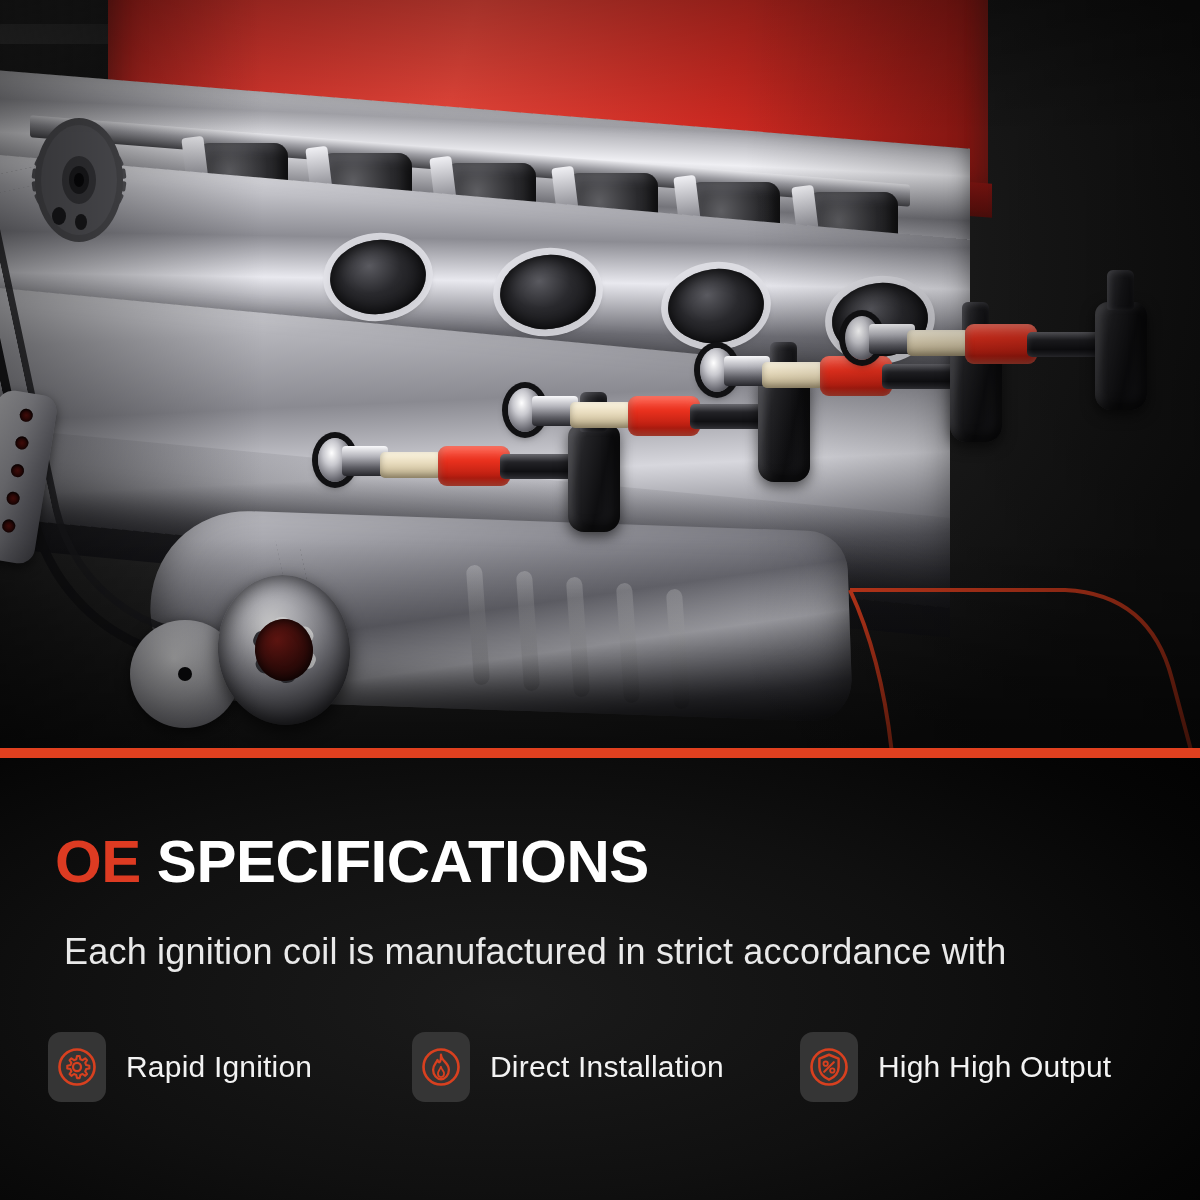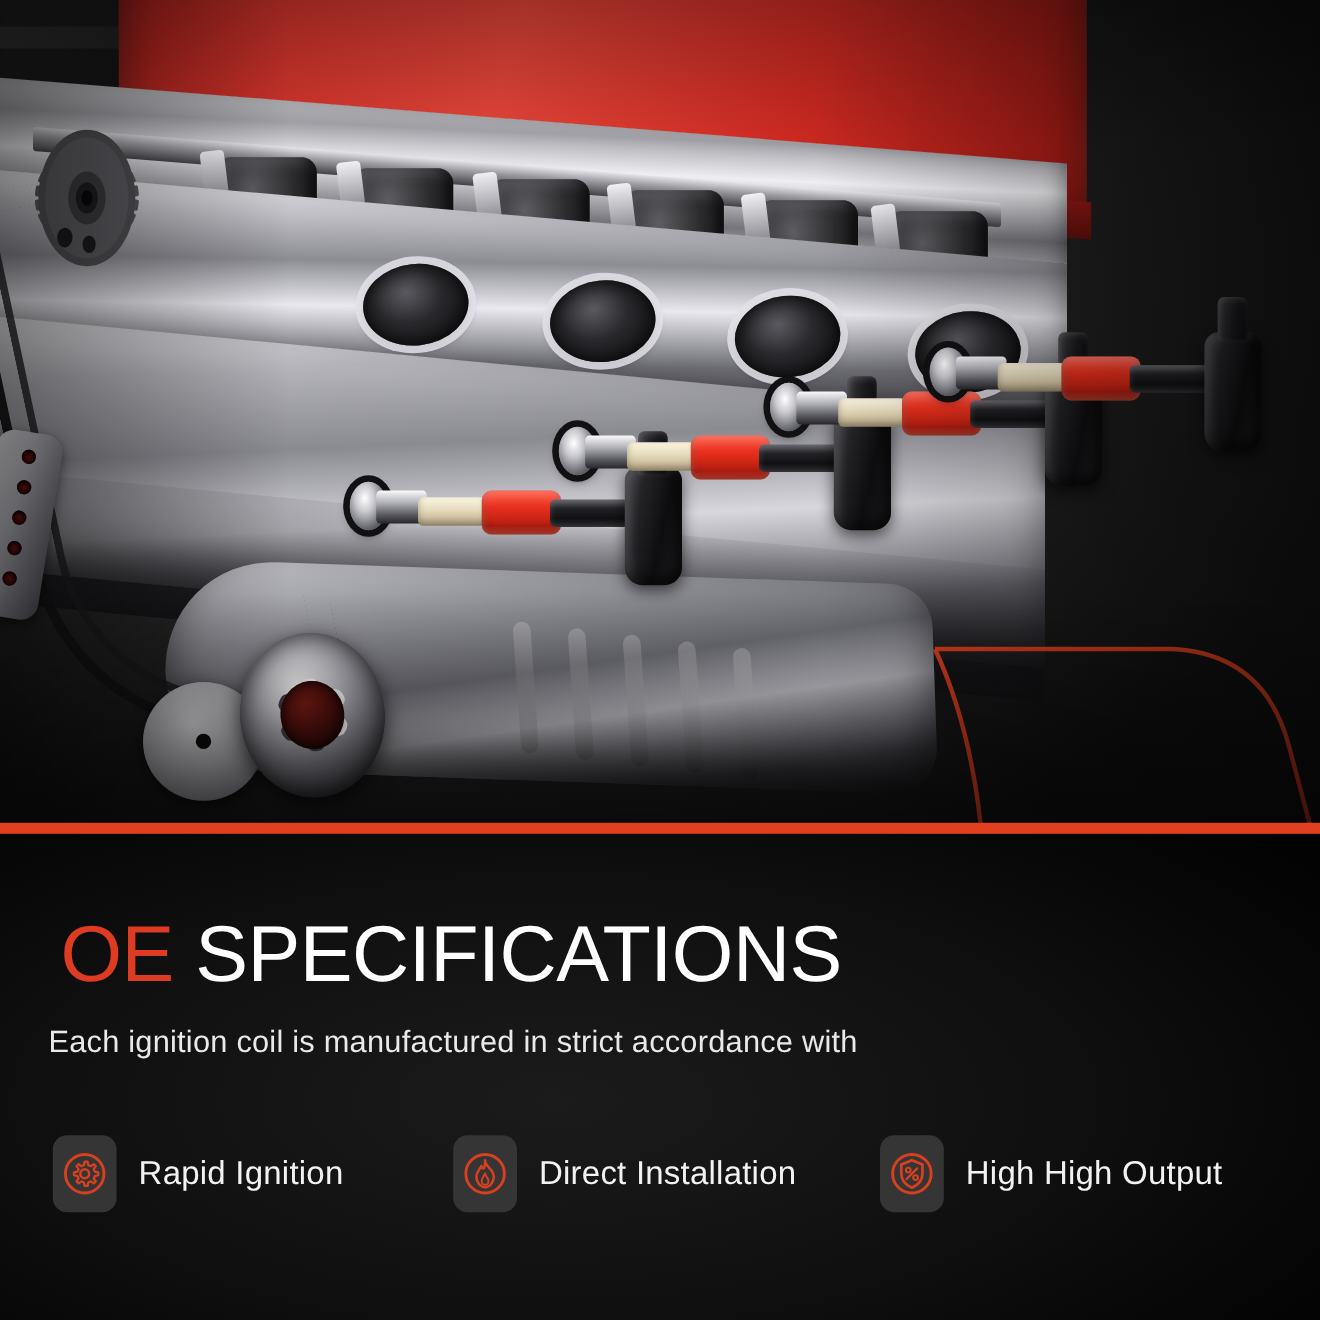--- a/index.html
+++ b/index.html
@@ -340,34 +340,34 @@
   .bottom {
     position: absolute;
     left: 0; top: 758px;
     width: 1200px; height: 442px;
     background:
       radial-gradient(ellipse 1000px 420px at 42% 55%, #1b1b1b 0%, #101010 45%, #050505 78%, #000000 100%);
   }
   .headline {
     position: absolute;
     left: 55px; top: 74px;
-    font-size: 72px;
-    font-weight: 400;
+    font-size: 60px;
+    font-weight: 700;
     letter-spacing: -0.5px;
     line-height: 1;
     white-space: nowrap;
     color: #ffffff;
   }
   .headline .oe {
     color: #dd3b22;
   }
   .subhead {
     position: absolute;
-    left: 44px; top: 173px;
-    font-size: 28px;
+    left: 64px; top: 173px;
+    font-size: 36px;
     font-weight: 400;
     color: #e9e9e9;
     letter-spacing: 0.2px;
     white-space: nowrap;
   }
 
   .features {
     position: absolute;
     left: 0; top: 268px;
     width: 1200px;

